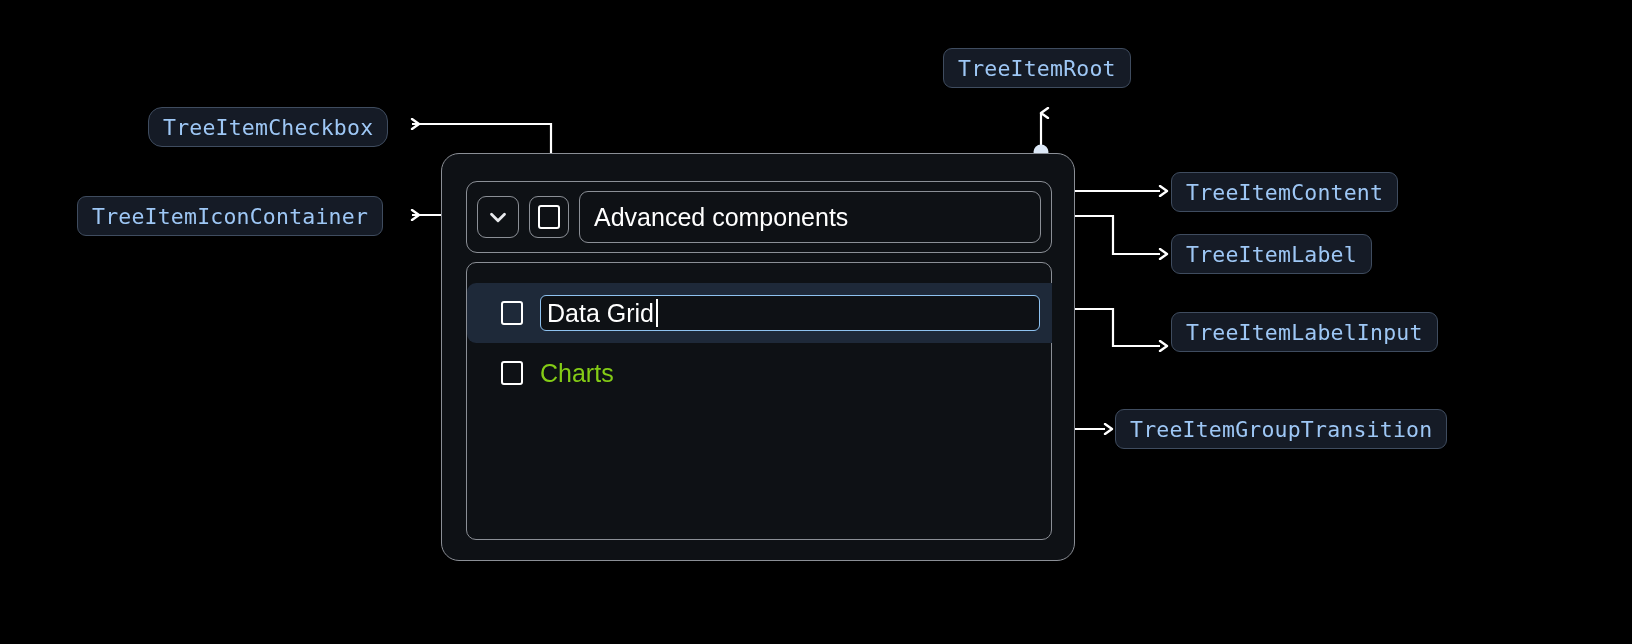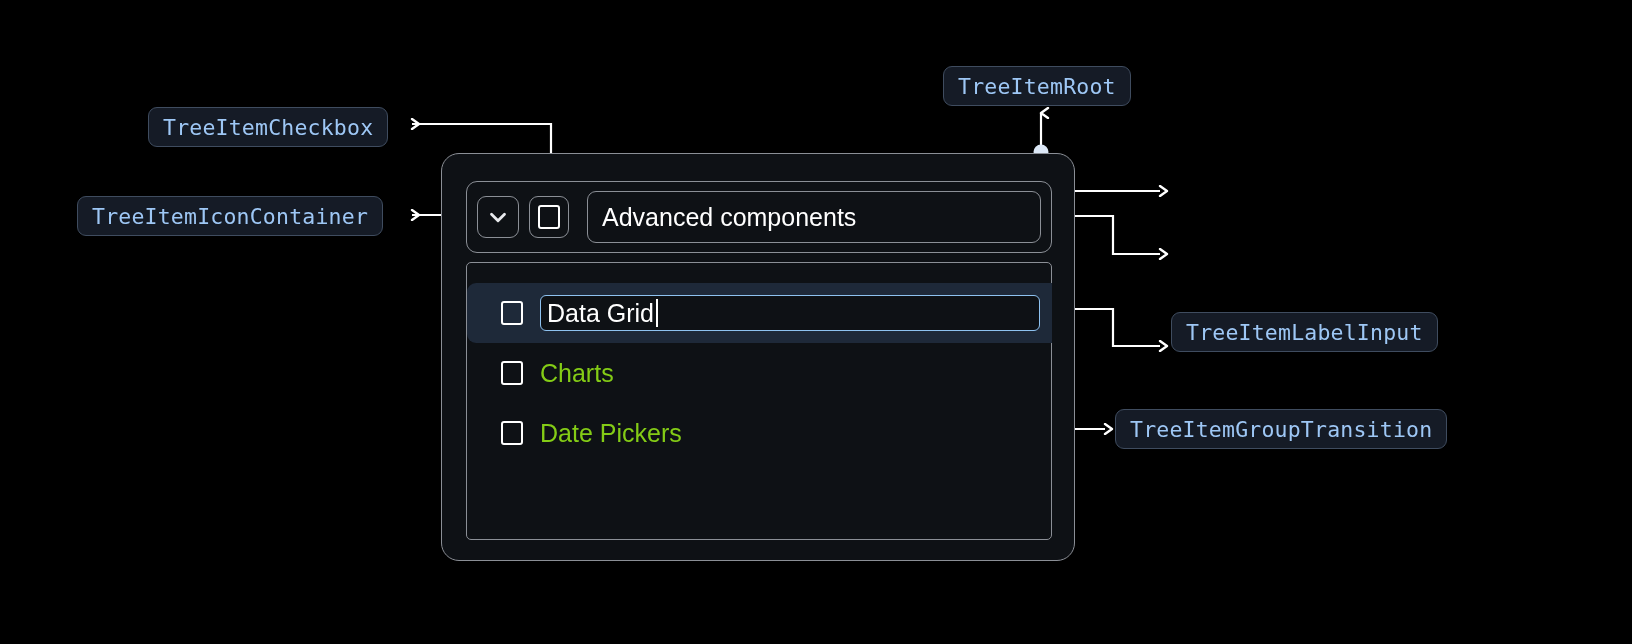--- a/index.html
+++ b/index.html
@@ -112,32 +112,31 @@
     height: 52px;
     box-sizing: border-box;
     border: 1.5px solid #8b8f96;
     border-radius: 9px;
     display: flex;
     align-items: center;
     padding: 0 14px;
     color: #ffffff;
     font-size: 25px;
     background: #0e1115;
-    margin-left: 8px;
   }
 
   .group-transition {
     position: absolute;
     left: 24px;
     top: 108px;
     width: 586px;
     height: 278px;
     box-sizing: border-box;
     border: 1.5px solid #8b8f96;
-    border-radius: 5px;
+    border-radius: 10px;
     background: #0e1115;
     padding-top: 20px;
   }
   .child-row {
     position: relative;
     height: 60px;
     display: flex;
     align-items: center;
     padding-left: 34px;
     gap: 17px;
@@ -227,27 +226,29 @@
       <circle cx="551" cy="215" r="7.5"></circle>
       <circle cx="493" cy="215" r="7.5"></circle>
       <circle cx="1041" cy="152" r="7.5"></circle>
       <circle cx="1053" cy="191" r="7.5"></circle>
       <circle cx="1041" cy="216" r="7.5"></circle>
       <circle cx="1040" cy="309" r="7.5"></circle>
       <circle cx="1053" cy="429" r="7.5"></circle>
     </g>
   </svg>
 
-  <div class="chip" style="left:148px; top:107px;">TreeItemCheckbox</div>
+  <div class="chip" style="left:148px; top:107px;border-radius:14px;">TreeItemCheckbox</div>
 
   <div class="chip" style="left:77px; top:196px;">TreeItemIconContainer</div>
 
-  <div class="chip" style="left:943px; top:66px;">TreeItemRoot</div>
-
-
+  <div class="chip" style="left:943px; top:48px;">TreeItemRoot</div>
+
+  <div class="chip" style="left:1171px; top:172px;">TreeItemContent</div>
+
+  <div class="chip" style="left:1171px; top:234px;">TreeItemLabel</div>
 
   <div class="chip" style="left:1171px; top:312px;">TreeItemLabelInput</div>
 
   <div class="chip" style="left:1115px; top:409px;">TreeItemGroupTransition</div>
 
   <div class="tree-root">
 
     <div class="tree-content">
 
       <div class="icon-container">
@@ -271,22 +272,18 @@
           <span class="txt">Data Grid</span>
           <span class="caret"></span>
         </span>
       </div>
 
       <div class="child-row">
         <span class="child-cb"></span>
         <span class="child-label">Charts</span>
       </div>
 
-      <div class="child-row">
-        <span class="child-cb"></span>
-        <span class="child-label">Date Pickers</span>
-      </div>
 
 
     </div>
   </div>
 
 </div>
 
 </body></html>

